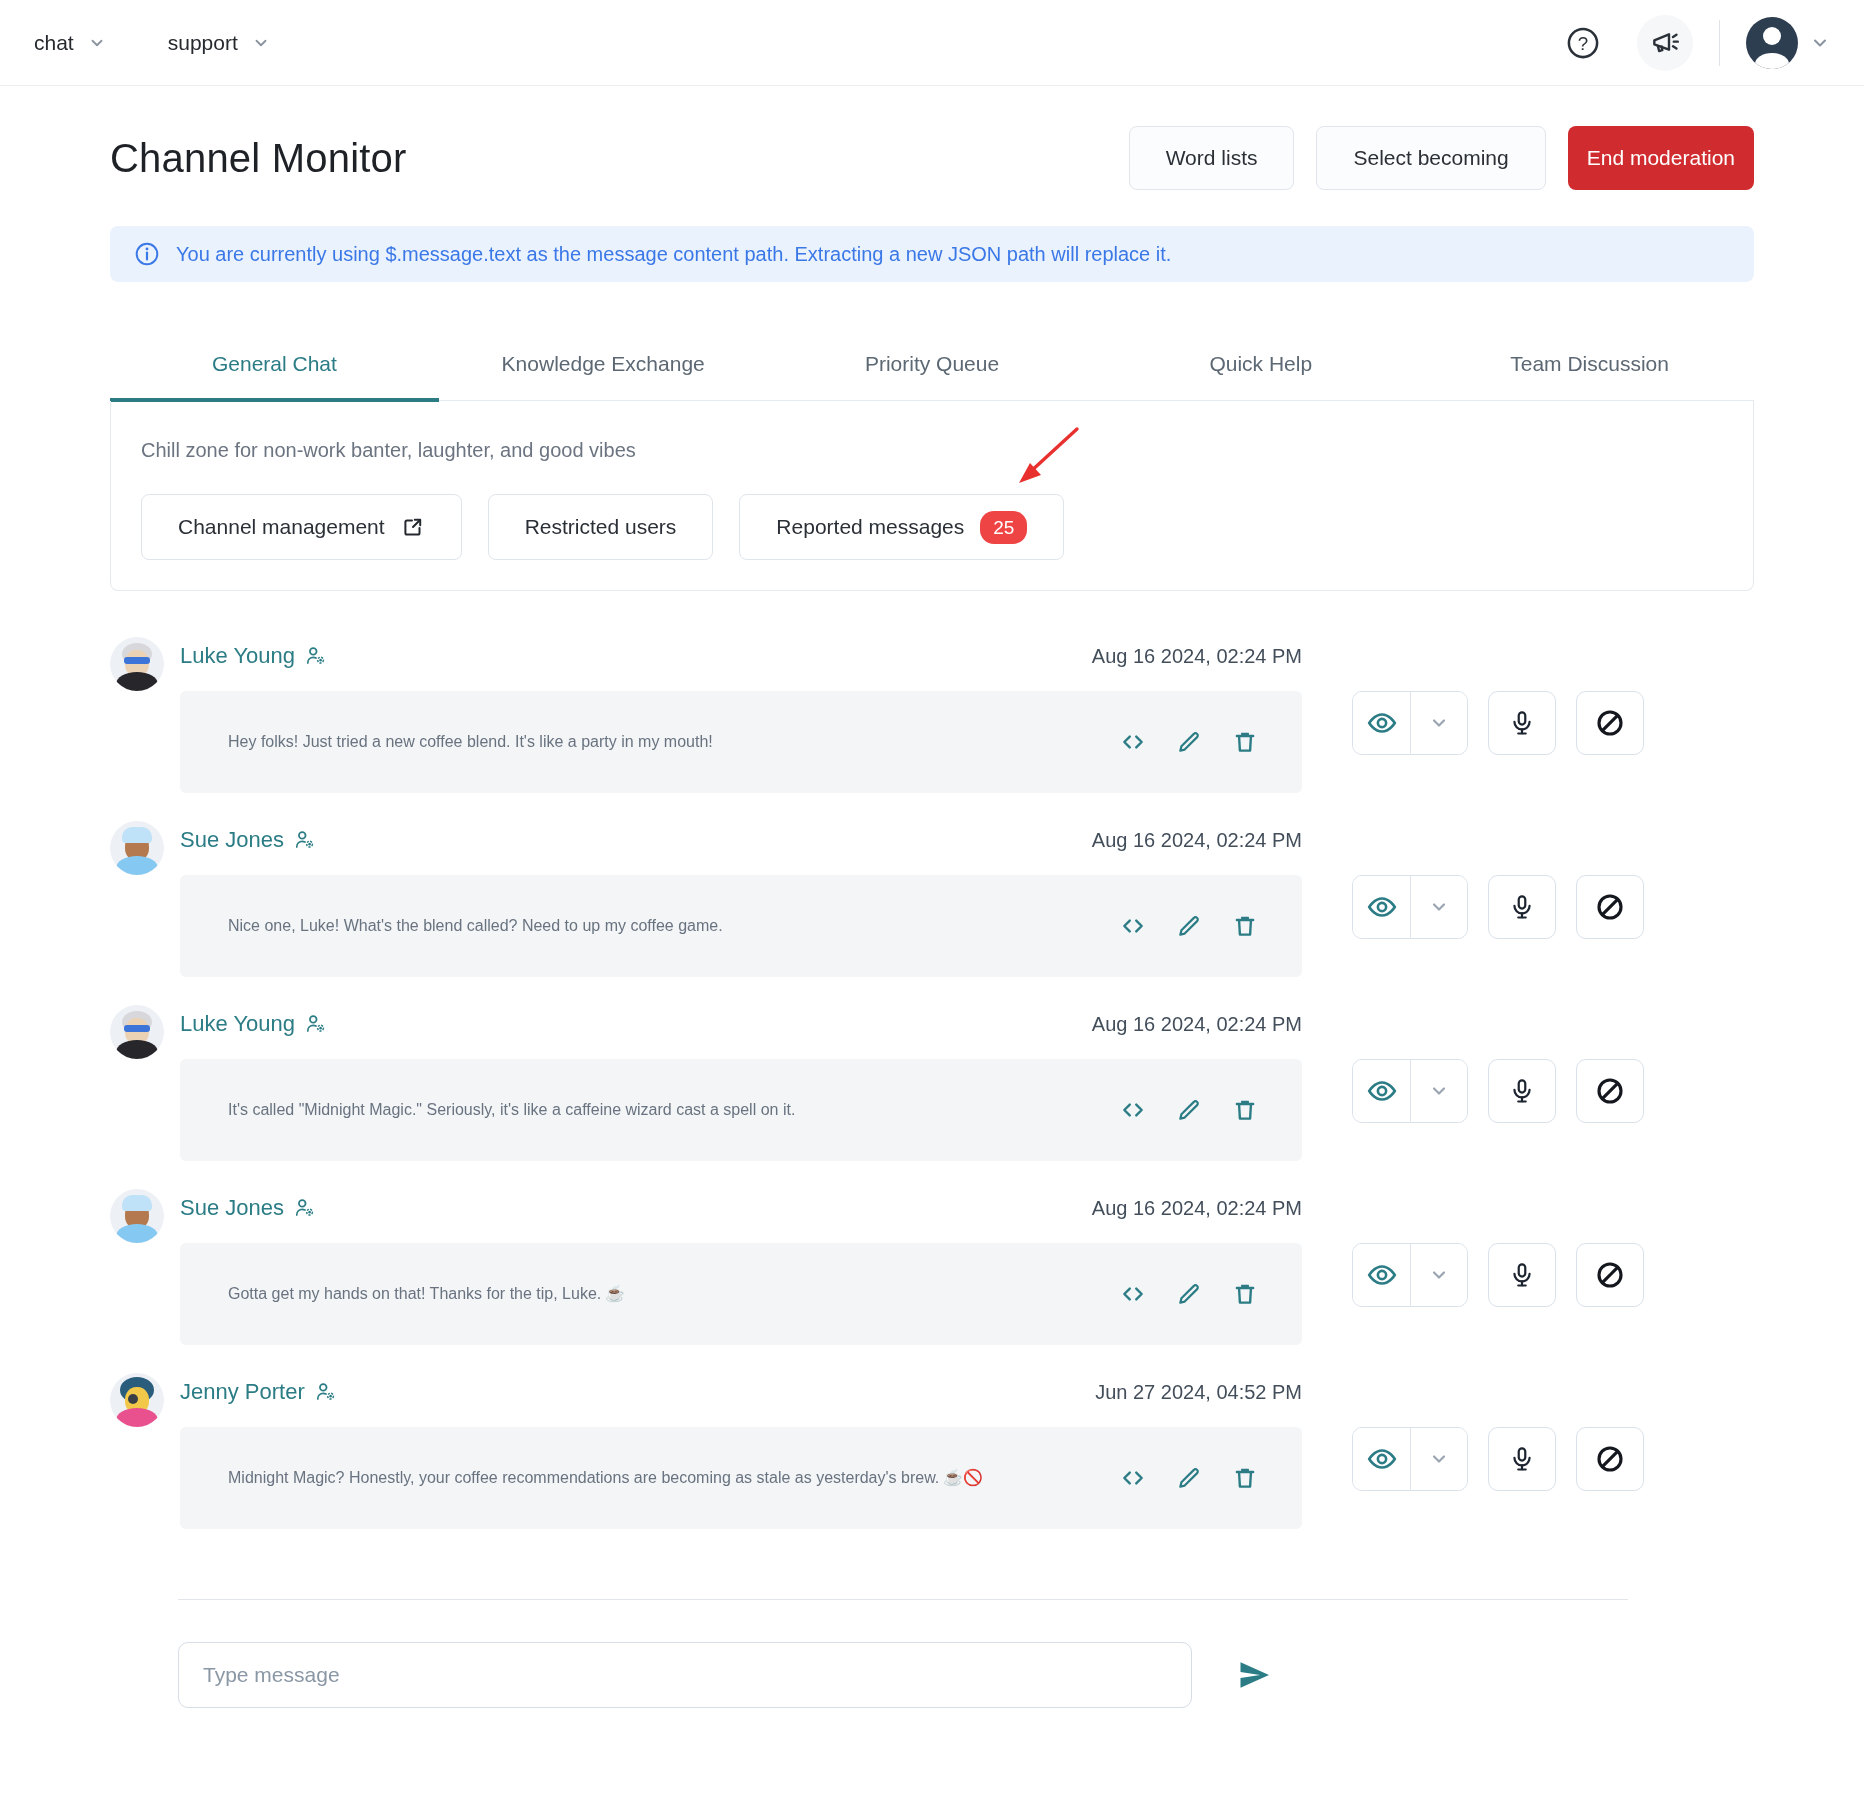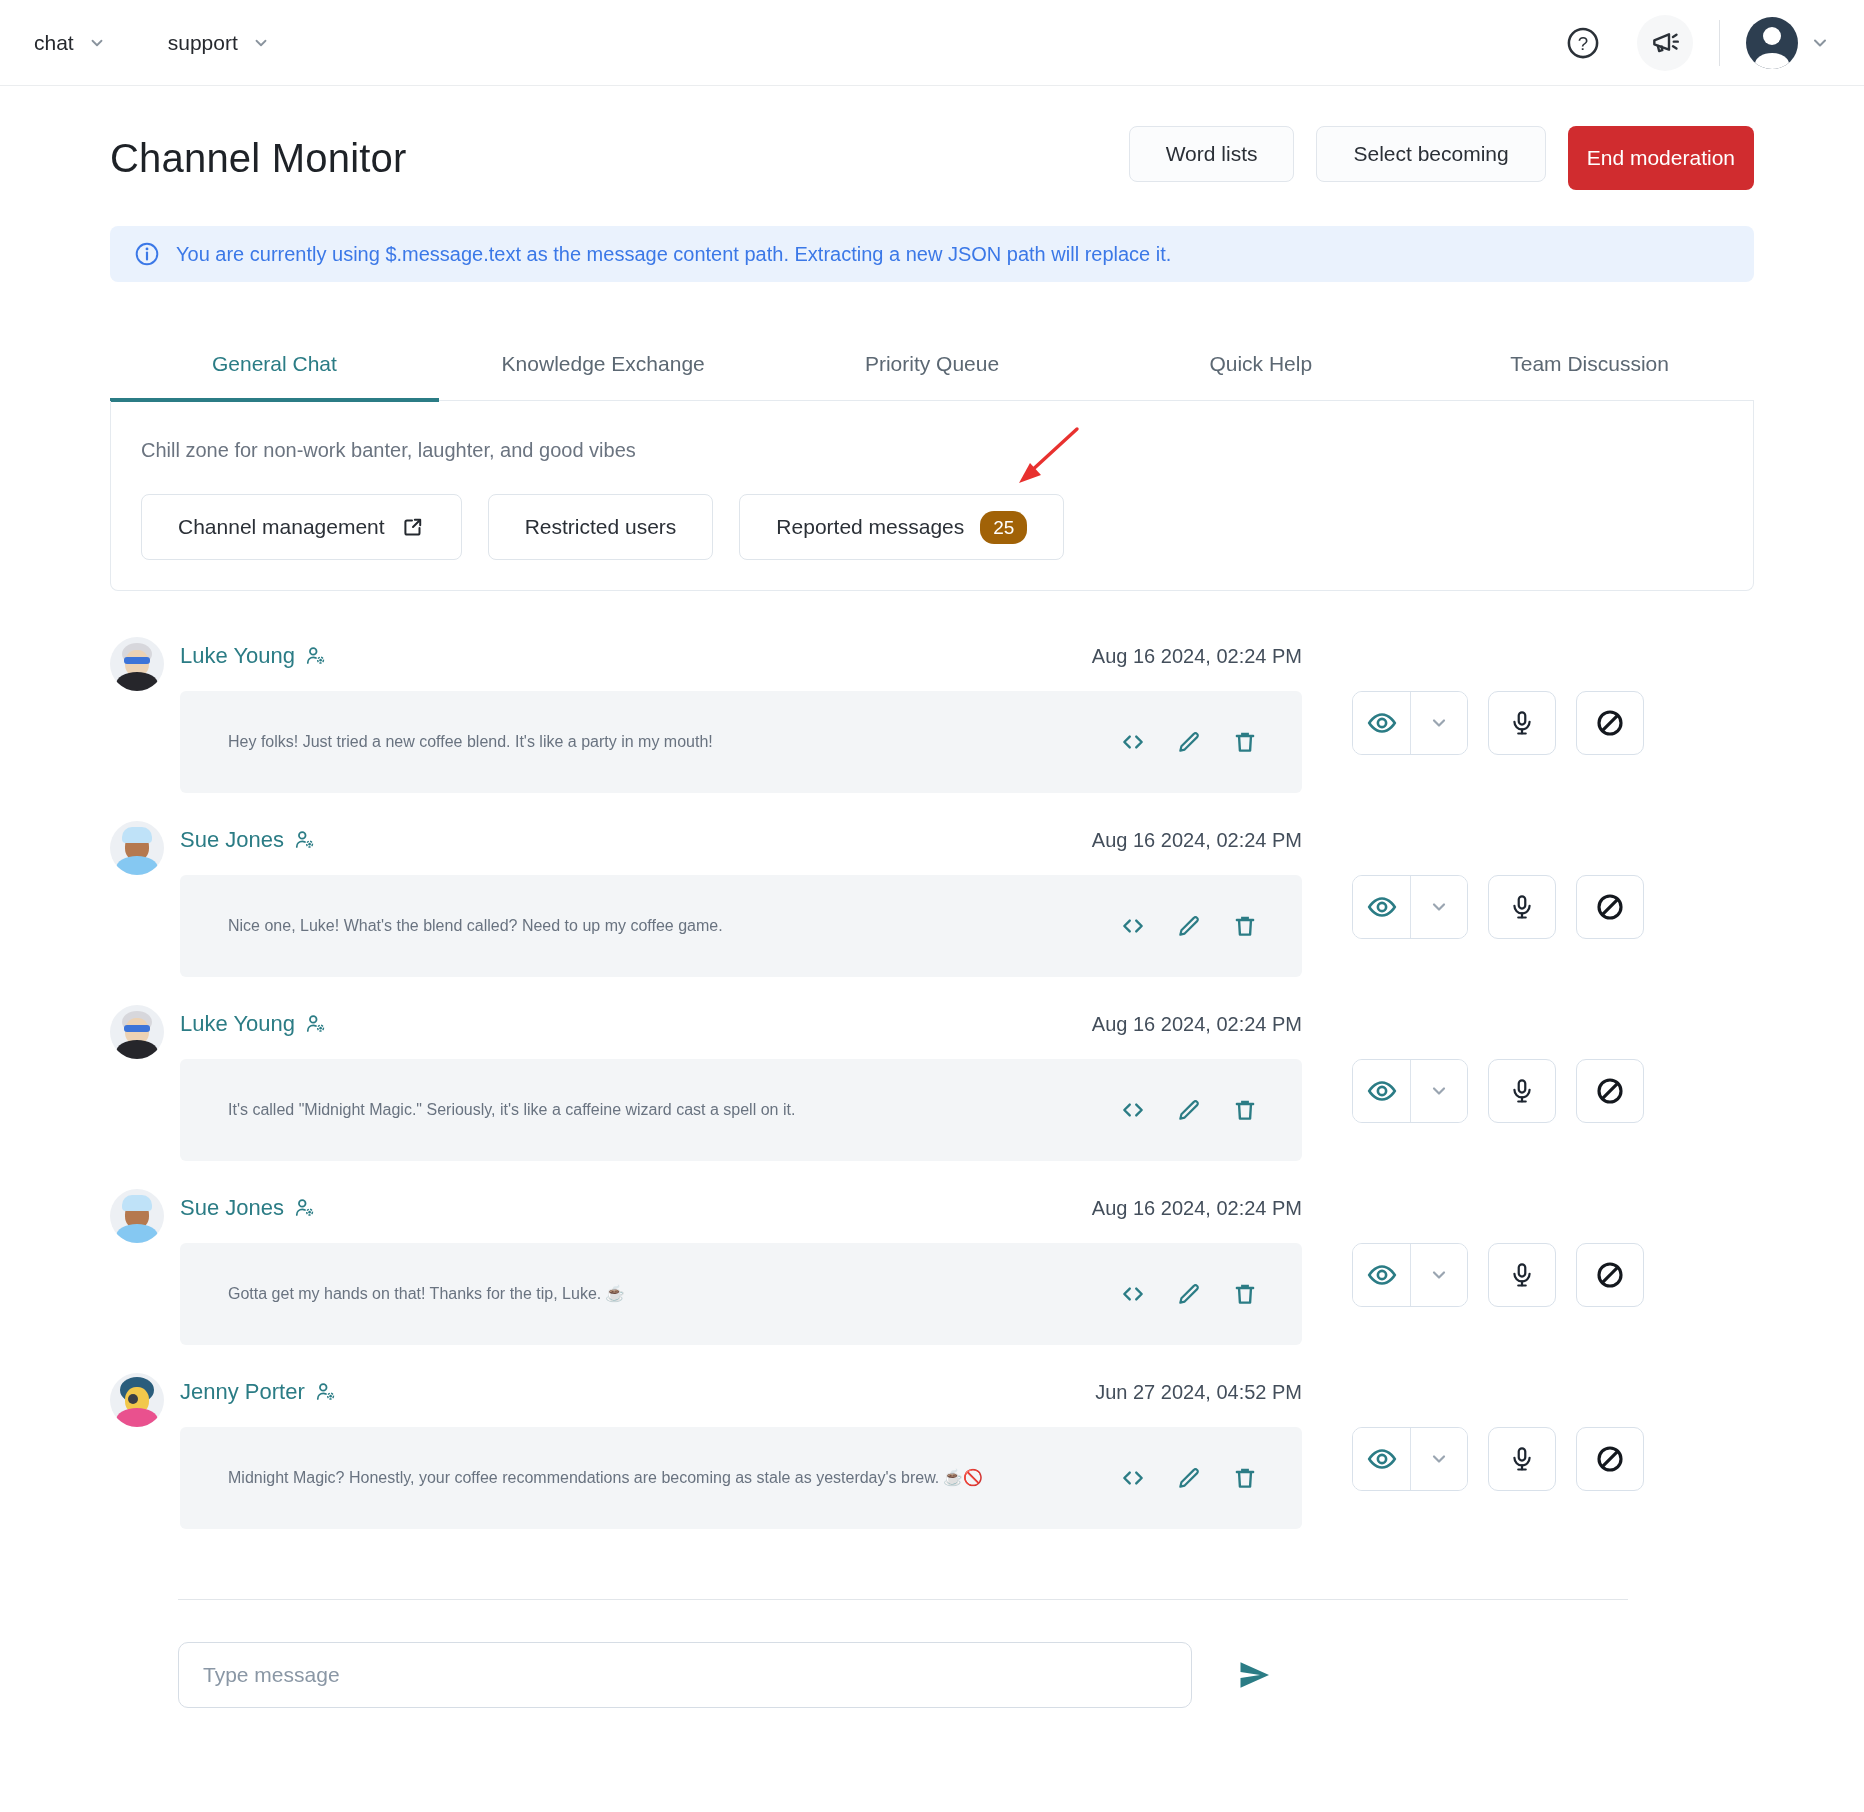--- a/index.html
+++ b/index.html
@@ -31,21 +31,21 @@
   
   .content { padding:0 110px; }
 
   
   .page-head { display:flex; align-items:center; margin-top:40px; }
   .page-title { font-size:40px; font-weight:500; color:#1e2227; letter-spacing:.2px; }
   .head-actions { margin-left:auto; display:flex; gap:22px; }
   .btn { font-family:"Liberation Sans", sans-serif; font-size:21px; cursor:pointer; border-radius:8px; }
   .btn-light {
     background:#fbfcfd; color:#2b3037; border:1px solid #e1e6ec;
-    height:56px; padding:0 36px;
+    height:64px; padding:0 36px;
   }
   .btn-danger {
     background:#d02c2f; color:#ffffff; border:none;
     height:64px; padding:0 19px;
   }
 
   
   .banner {
     margin-top:36px; background:#eaf2fd; border-radius:8px;
     display:flex; align-items:center; gap:16px;
@@ -70,21 +70,21 @@
     padding:30px 30px 30px; position:relative;
   }
   .panel-desc { font-size:20px; color:#6b7480; margin-top:8px; }
   .panel-buttons { display:flex; gap:26px; margin-top:32px; }
   .panel-btn {
     height:66px; background:#ffffff; border:1px solid #dfe5eb; border-radius:8px;
     display:flex; align-items:center; gap:16px; padding:0 36px;
     font-size:21px; color:#2b3037; cursor:pointer; font-family:"Liberation Sans", sans-serif;
   }
   .count-badge {
-    background:#a16207; color:#fff; font-size:19px; line-height:1;
+    background:#ef4444; color:#fff; font-size:19px; line-height:1;
     padding:7px 13px; border-radius:14px;
   }
   .annotation-arrow { position:absolute; left:896px; top:22px; pointer-events:none; }
 
   
   .messages { margin-top:46px; }
   .message { display:flex; gap:16px; margin-bottom:28px; }
   .avatar { width:54px; height:54px; border-radius:50%; background:#edf0f4; position:relative; overflow:hidden; flex:none; }
   .avatar .head { position:absolute; width:24px; height:27px; border-radius:46%; left:15px; top:11px; }
   .avatar .hair { position:absolute; border-radius:50%; }

